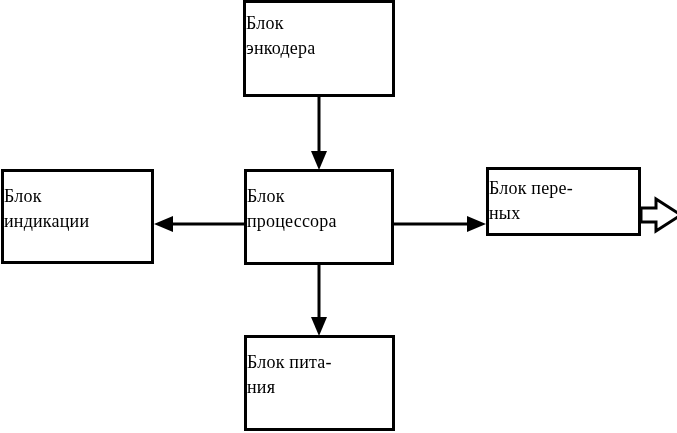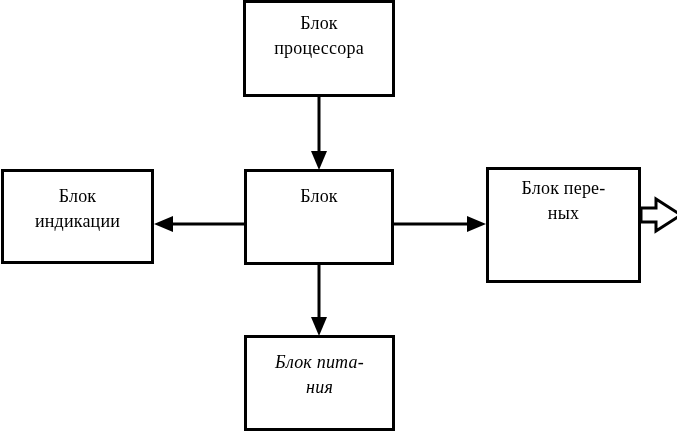--- a/index.html
+++ b/index.html
@@ -25,21 +25,21 @@
     width: 677px;
     height: 433px;
   }
   .block {
     position: absolute;
     box-sizing: border-box;
     border: 3px solid #000000;
     background: #ffffff;
     display: flex;
     flex-direction: column;
-    align-items: center;
+    align-items: flex-start;
     justify-content: flex-start;
     text-align: center;
     color: #000000;
     font-size: 18px;
     line-height: 25px;
     padding-top: 8px;
     letter-spacing: 0.2px;
   }
   .block .line {
     display: block;
@@ -63,30 +63,29 @@
     left: 244px;
     top: 169px;
     width: 150px;
     height: 96px;
     padding-top: 12px;
   }
   #block-data-transmission {
     left: 486px;
     top: 167px;
     width: 155px;
-    height: 116px;
+    height: 69px;
     padding-top: 6px;
   }
   #block-power-supply {
     left: 244px;
     top: 335px;
     width: 151px;
     height: 96px;
     padding-top: 12px;
-    font-style: italic;
   }
 </style>
 </head>
 <body>
 
 <div id="diagram-canvas">
 
   <svg id="diagram-svg" viewBox="0 0 677 433" xmlns="http://www.w3.org/2000/svg">
 
     <g>
@@ -109,30 +108,31 @@
       <polygon points="319,336 311,317 327,317" fill="#000000"></polygon>
     </g>
 
     <g>
       <path d="M 641,208 L 656,208 L 656,199 L 681,215 L 656,231 L 656,222 L 641,222 Z" fill="#ffffff" stroke="#000000" stroke-width="3" stroke-linejoin="miter"></path>
     </g>
   </svg>
 
   <div class="block" id="block-indication">
     <span class="line">Блок</span>
-    <span class="line">процессора</span>
+    <span class="line">энкодера</span>
   </div>
 
   <div class="block" id="block-encoder">
     <span class="line">Блок</span>
     <span class="line">индикации</span>
   </div>
 
   <div class="block" id="block-processor">
     <span class="line">Блок</span>
+    <span class="line">процессора</span>
   </div>
 
   <div class="block" id="block-data-transmission">
     <span class="line">Блок пере-</span>
     <span class="line">ных</span>
   </div>
 
   <div class="block" id="block-power-supply">
     <span class="line">Блок пита-</span>
     <span class="line">ния</span>

